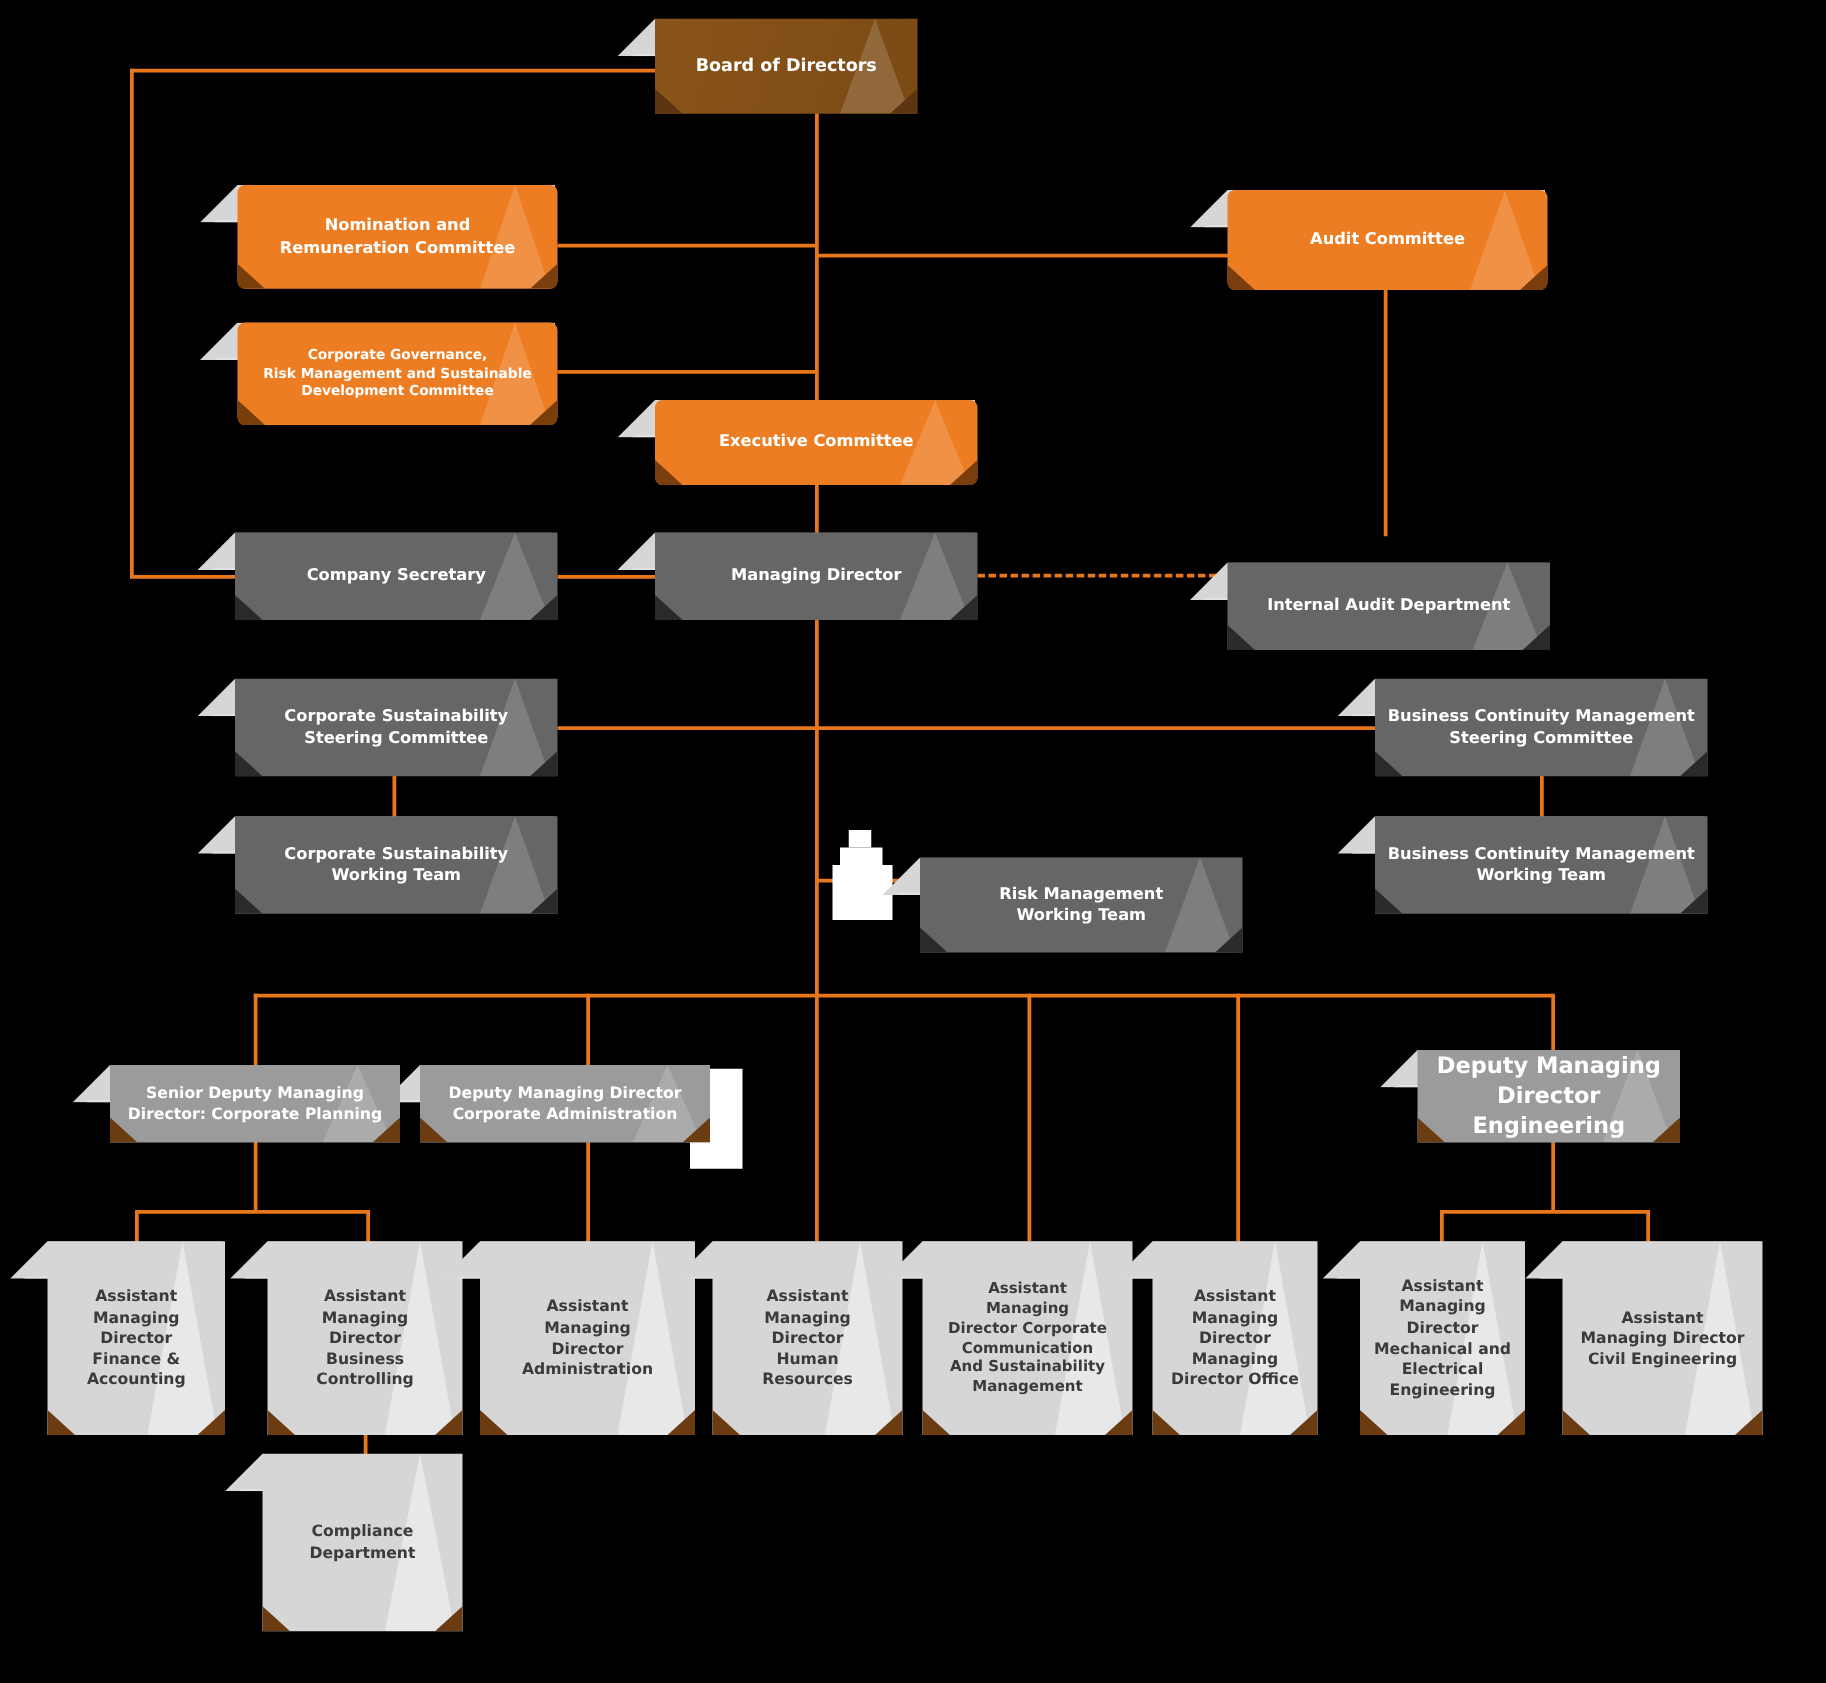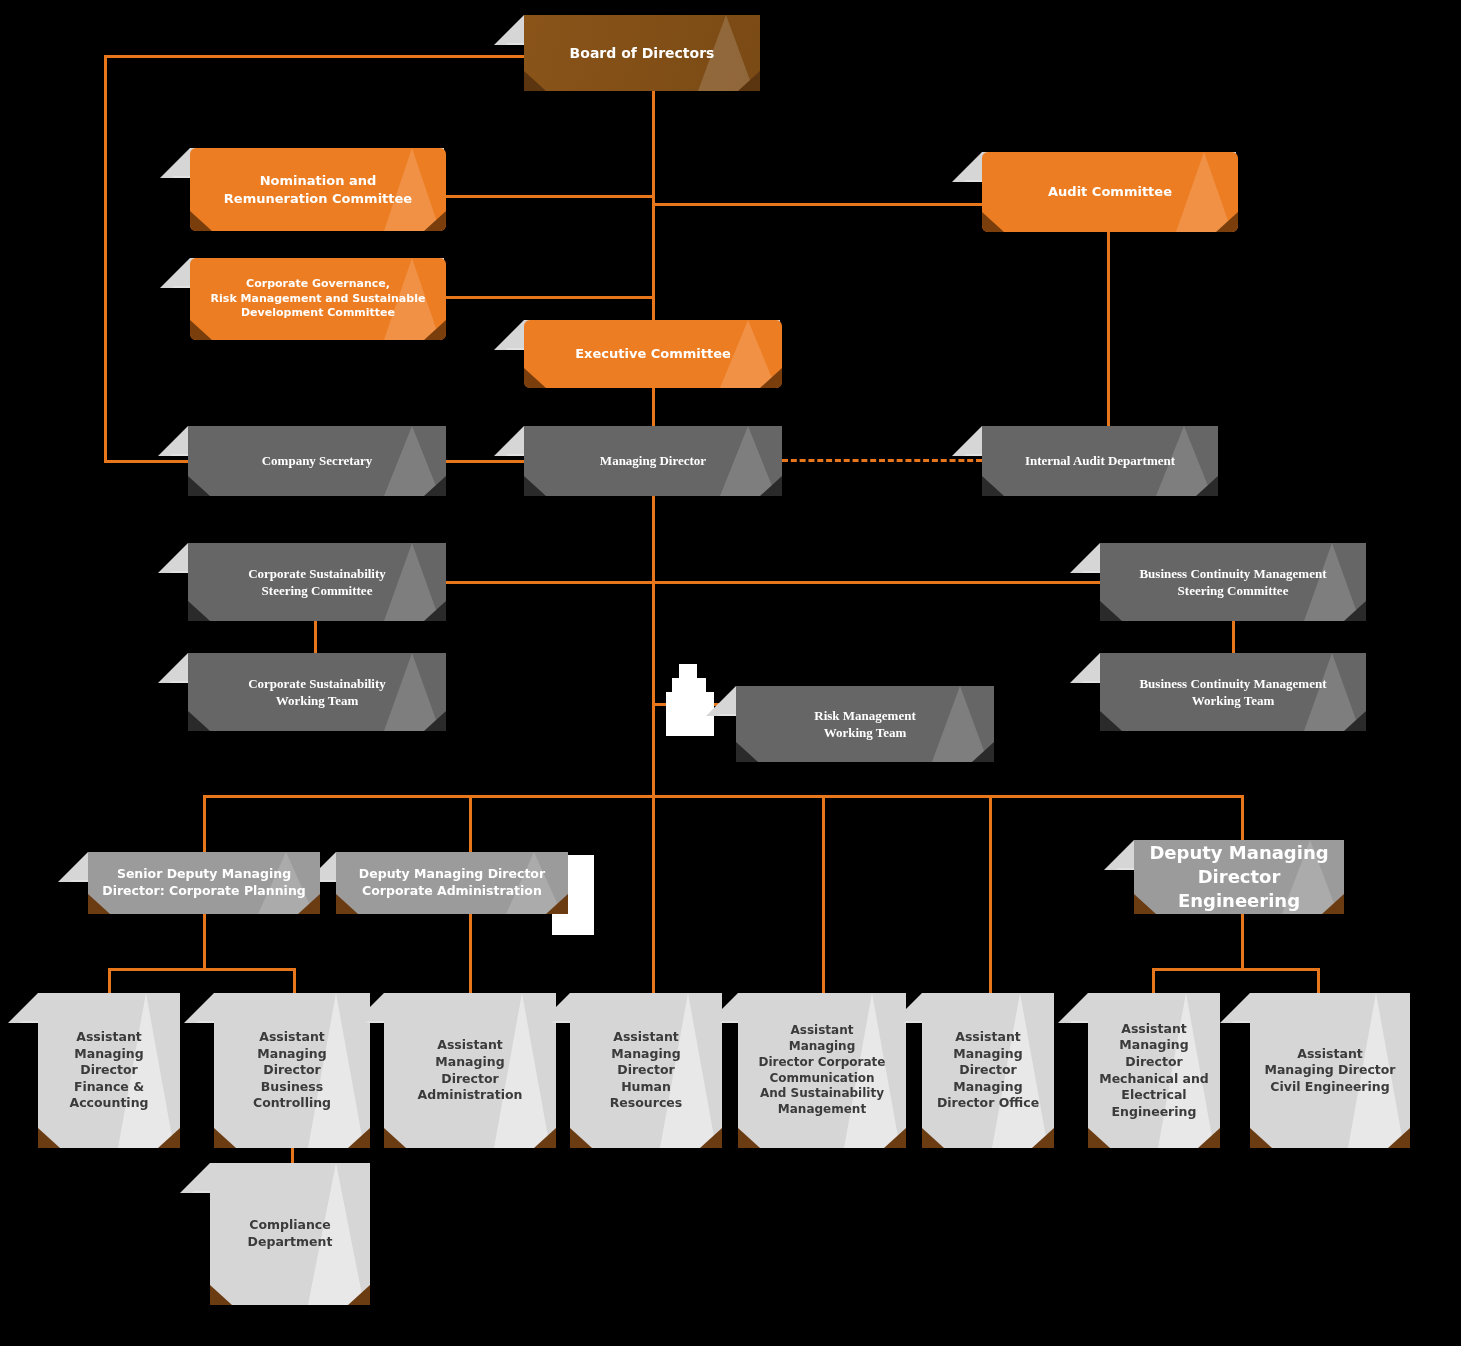--- a/index.html
+++ b/index.html
@@ -86,21 +86,21 @@
 
   
   .v-brown  .panel { background: linear-gradient(105deg,#8a5419 0%,#7a4a15 100%); }
   .v-brown  .panel .lbl { color: #fff; }
   .v-brown  .notch { background: #5b3510; }
 
   .v-orange .panel { background: #ED7D22; border-radius: 6px; }
   .v-orange .panel .lbl { color: #fff; }
   .v-orange .notch { background: #7a3e0c; }
 
-  .v-darkgray .panel { background: #666666; font-family: Liberation Serif, serif; }
+  .v-darkgray .panel { background: #666666; }
   .v-darkgray .panel .lbl { color: #ffffff; }
   .v-darkgray .notch { background: #2a2a2a; }
 
   .v-midgray .panel { background: #9b9b9b; }
   .v-midgray .panel .lbl { color: #ffffff; }
   .v-midgray .notch { background: #6b3b12; }
 
   .v-lightgray .panel { background: #d6d6d6; }
   .v-lightgray .panel .lbl { color: #3b3b3b; }
   .v-lightgray .notch { background: #6b3b12; }
@@ -171,21 +171,21 @@
 
   <div class="ln v" style="left:469px; top:912px; height:82px;"></div>
 
   <div class="ln v" style="left:1241px; top:912px; height:58px;"></div>
   <div class="ln h" style="left:1152px; top:968px; width:168px;"></div>
   <div class="ln v" style="left:1152px; top:968px; height:26px;"></div>
   <div class="ln v" style="left:1317px; top:968px; height:26px;"></div>
 
   <div class="ln v" style="left:291px; top:1128px; height:50px;"></div>
 
-  <div class="node v-brown" style="left:524px; top:15px; width:236px; height:76px;">
+  <div class="node v-brown" style="left:524px; top:15px; width:210px; height:76px;">
     <div class="base"></div>
     <div class="panel">
       <span class="lbl" style="font-size:14px;">Board of Directors</span>
       <span class="notch bl"></span>
       <span class="notch br"></span>
     </div>
   </div>
 
   <div class="node v-orange" style="left:190px; top:148px; width:256px; height:83px;">
     <div class="base"></div>
@@ -237,21 +237,21 @@
 
   <div class="node v-darkgray" style="left:524px; top:426px; width:258px; height:70px;">
     <div class="base"></div>
     <div class="panel">
       <span class="lbl" style="font-size:13px;">Managing Director</span>
       <span class="notch bl"></span>
       <span class="notch br"></span>
     </div>
   </div>
 
-  <div class="node v-darkgray" style="left:982px; top:426px; width:236px; height:70px;">
+  <div class="node v-darkgray" style="left:982px; top:450px; width:258px; height:70px;">
     <div class="base"></div>
     <div class="panel">
       <span class="lbl" style="font-size:13px;">Internal Audit Department</span>
       <span class="notch bl"></span>
       <span class="notch br"></span>
     </div>
   </div>
 
   <div class="node v-darkgray" style="left:188px; top:543px; width:258px; height:78px;">
     <div class="base"></div>

